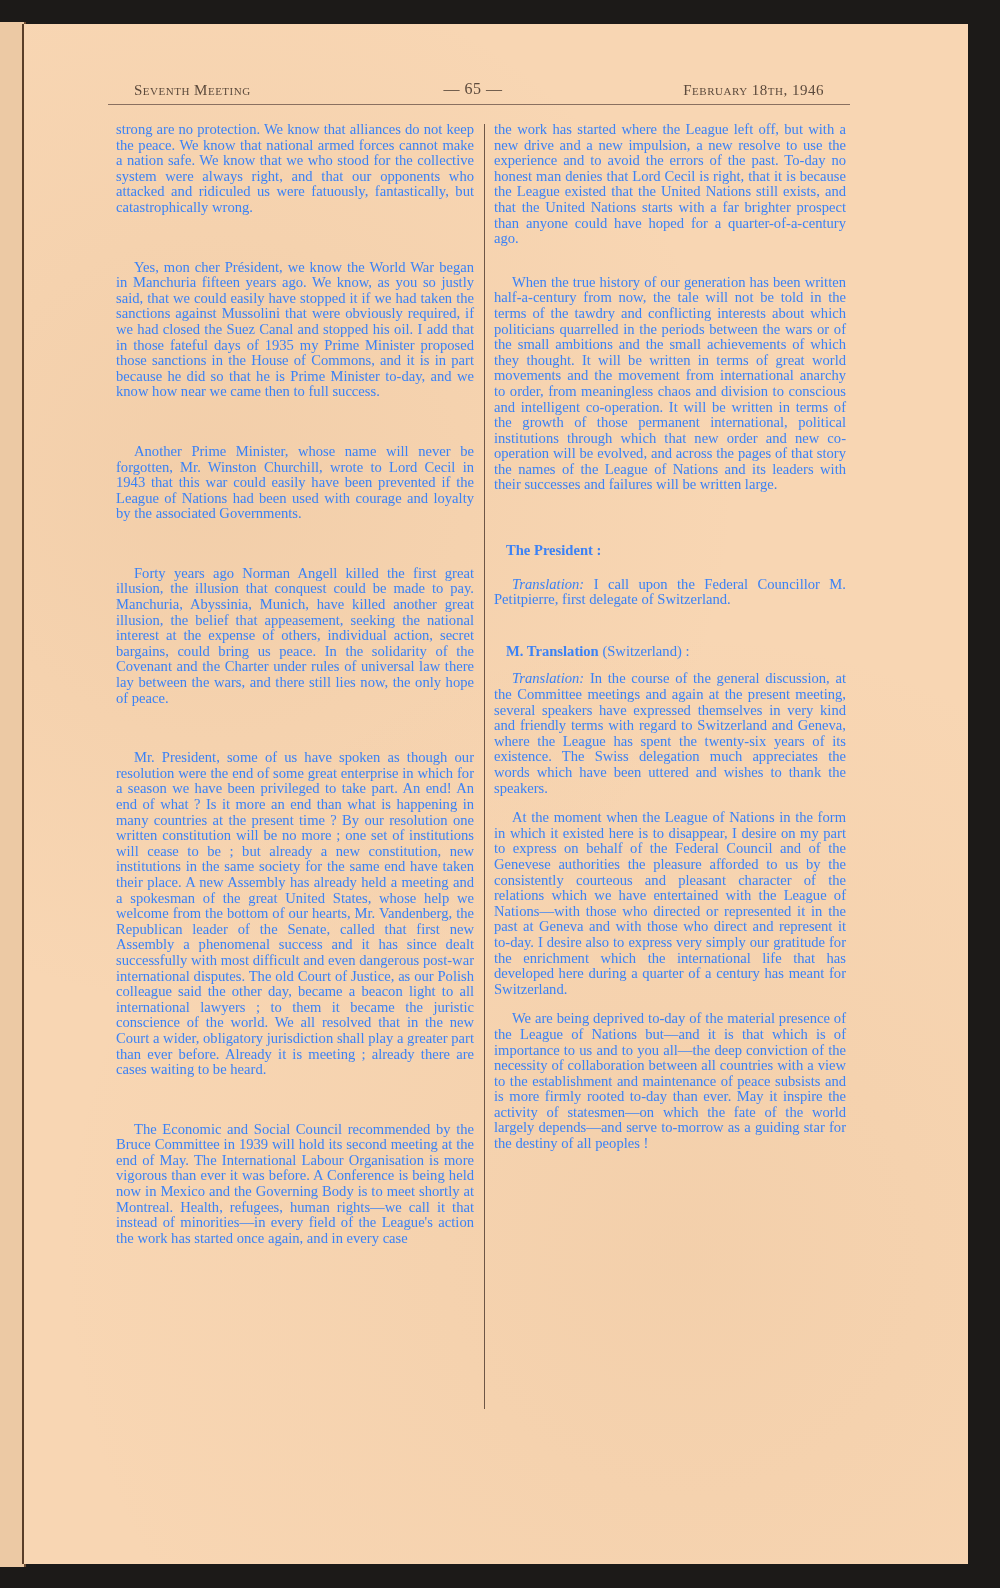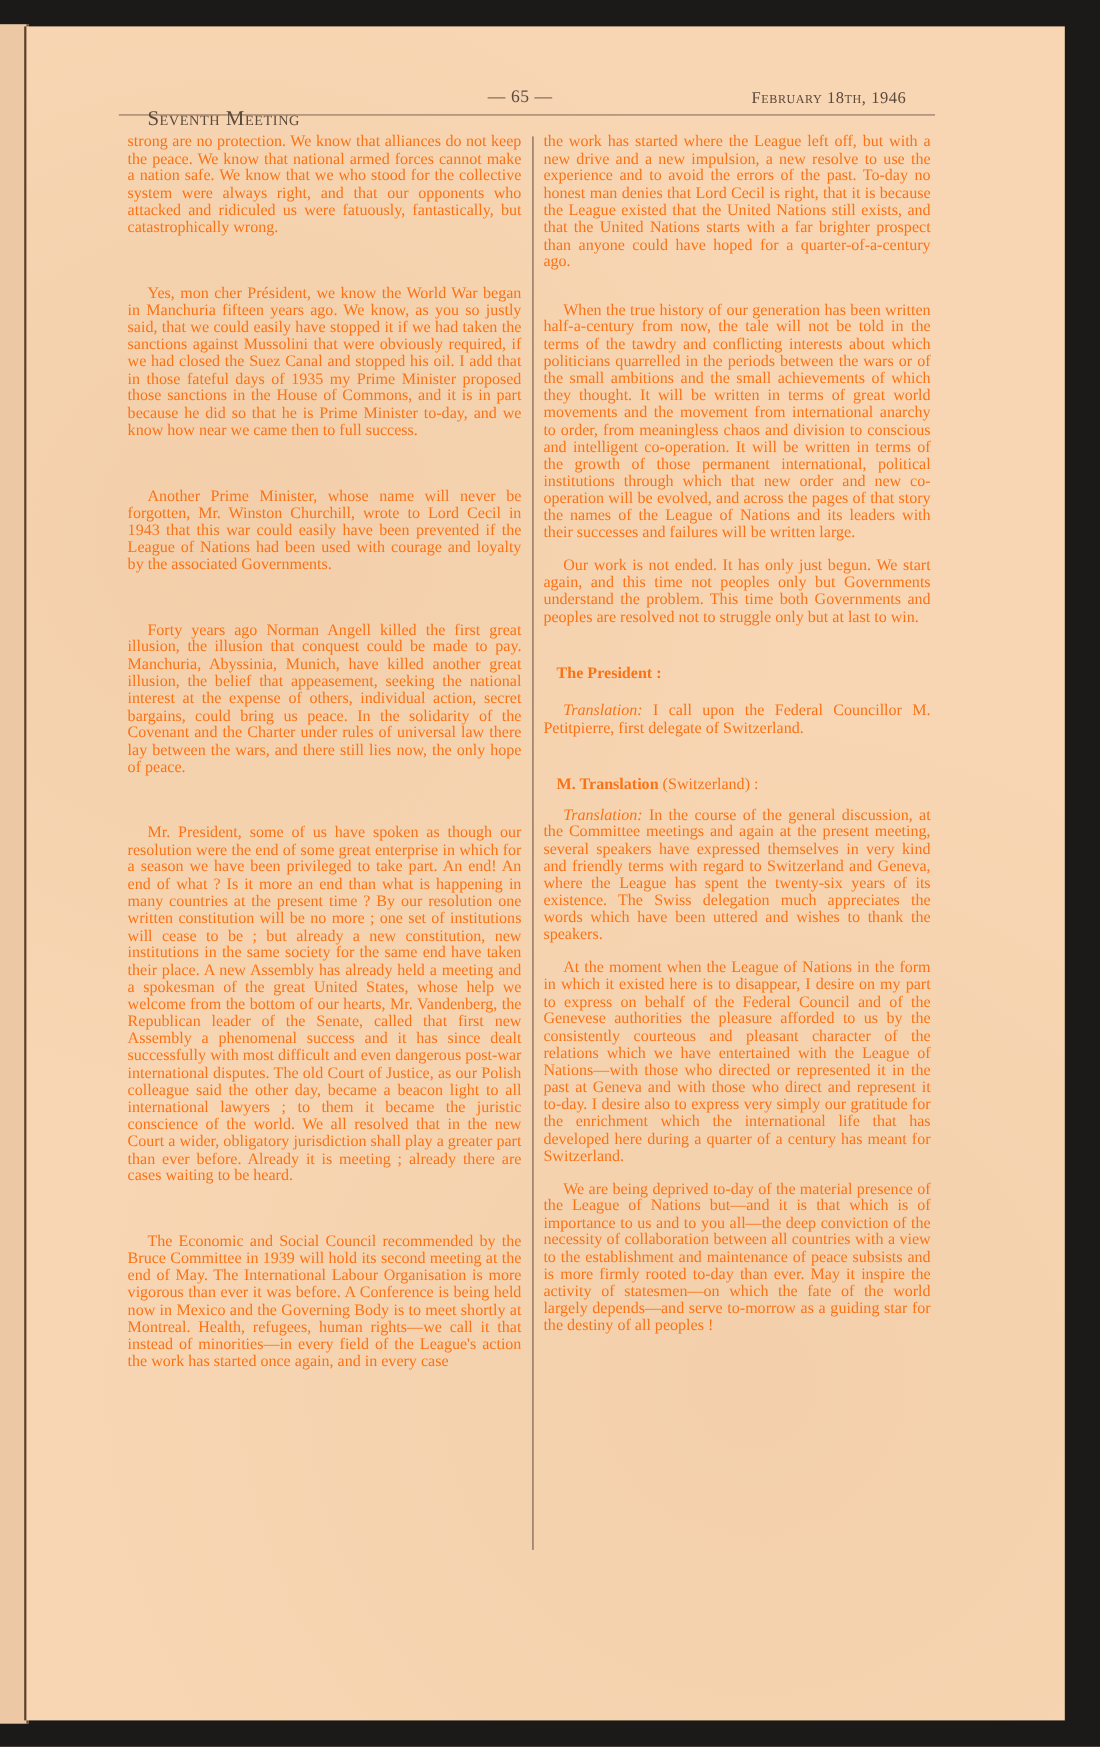--- a/index.html
+++ b/index.html
@@ -21,25 +21,25 @@
       radial-gradient(circle at 20% 30%, rgba(200,150,100,0.12) 0, transparent 40%),
       radial-gradient(circle at 70% 80%, rgba(200,150,100,0.10) 0, transparent 45%);
     border-left: 2px solid #5a3e28;
     box-sizing: border-box;
   }
   .header {
     position: absolute; left: 108px; top: 78px; width: 742px; height: 26px;
     color: #5c4a3c; font-size: 14.5px; letter-spacing: 0.5px;
     border-bottom: 1px solid #8a7060;
   }
-  .header .left { position: absolute; left: 26px; top: 20px; font-variant: small-caps; font-size: 19px; }
+  .header .left { position: absolute; left: 26px; top: 4px; font-variant: small-caps; font-size: 15px; }
   .header .center { position: absolute; left: 0; right: 12px; text-align: center; top: 2px; font-size: 16px; }
   .header .right { position: absolute; right: 26px; top: 4px; font-variant: small-caps; font-size: 15px; }
   .col {
-    position: absolute; top: 122px; color: #f97316;
+    position: absolute; top: 122px; color: #3b82f6;
     font-size: 14.6px; line-height: 15.6px; text-align: justify;
   }
   .col.left { left: 116px; width: 358px; }
   .col.right { left: 494px; width: 352px; }
   .divider {
     position: absolute; left: 484px; top: 124px; width: 1px; height: 1285px;
     background: #6e5646;
   }
   p { margin: 0; text-indent: 18px; }
   p.cont { text-indent: 0; }
@@ -78,21 +78,20 @@
   <div class="gap-large"></div>
   <p>The Economic and Social Council recommended by the Bruce Committee in 1939 will hold its second meeting at the end of May. The International Labour Organisation is more vigorous than ever it was before. A Conference is being held now in Mexico and the Governing Body is to meet shortly at Montreal. Health, refugees, human rights—we call it that instead of minorities—in every field of the League's action the work has started once again, and in every case</p>
 </div>
 
 <div class="col right">
   <p class="cont">the work has started where the League left off, but with a new drive and a new impulsion, a new resolve to use the experience and to avoid the errors of the past. To-day no honest man denies that Lord Cecil is right, that it is because the League existed that the United Nations still exists, and that the United Nations starts with a far brighter prospect than anyone could have hoped for a quarter-of-a-century ago.</p>
   <div class="gap-med"></div>
   <div class="gap-med"></div>
   <p>When the true history of our generation has been written half-a-century from now, the tale will not be told in the terms of the tawdry and conflicting interests about which politicians quarrelled in the periods between the wars or of the small ambitions and the small achievements of which they thought. It will be written in terms of great world movements and the movement from international anarchy to order, from meaningless chaos and division to conscious and intelligent co-operation. It will be written in terms of the growth of those permanent international, political institutions through which that new order and new co-operation will be evolved, and across the pages of that story the names of the League of Nations and its leaders with their successes and failures will be written large.</p>
   <div class="gap-med"></div>
-  <p>Our work is not ended. It has only just begun. We start again, and this time not peoples only but Governments understand the problem. This time both Governments and peoples are resolved not to struggle only but at last to win.</p>
   <div class="gap-speaker"></div>
   <p class="speaker cont">The President :</p>
   <div style="height:6px"></div>
   <p>
     <em>Translation:</em>
     <span>I call upon the Federal Councillor M. Petitpierre, first delegate of Switzerland.</span>
   </p>
   <div class="gap-speaker"></div>
   <p class="speaker cont">
     <span>M. Translation</span>

